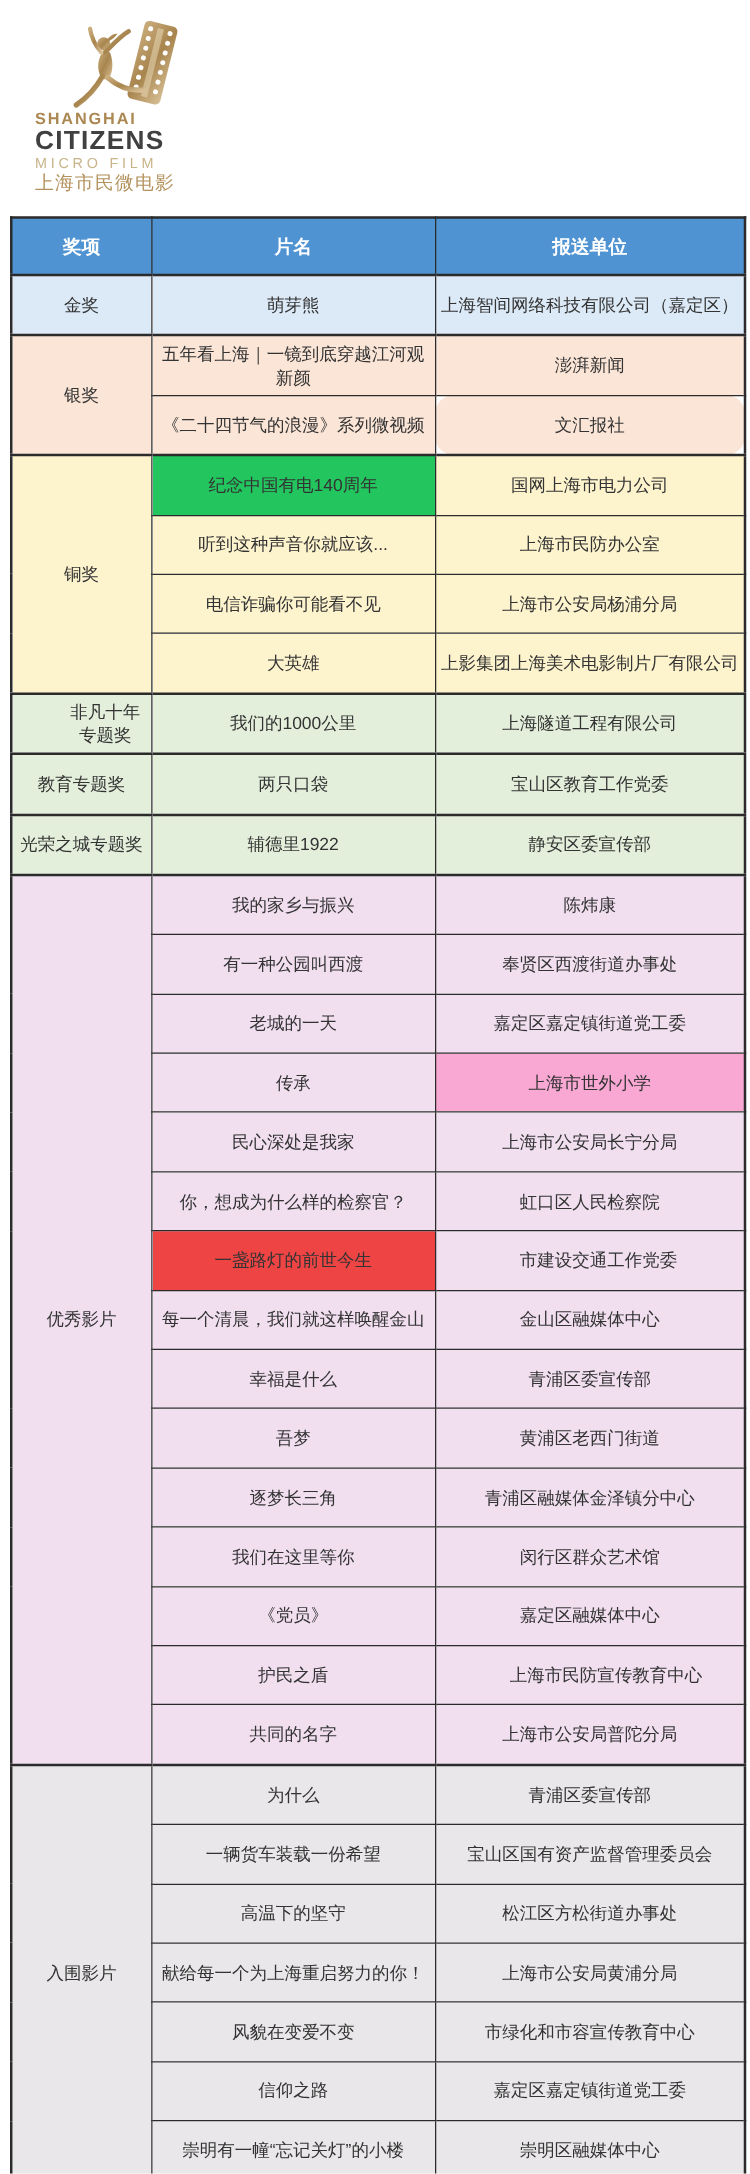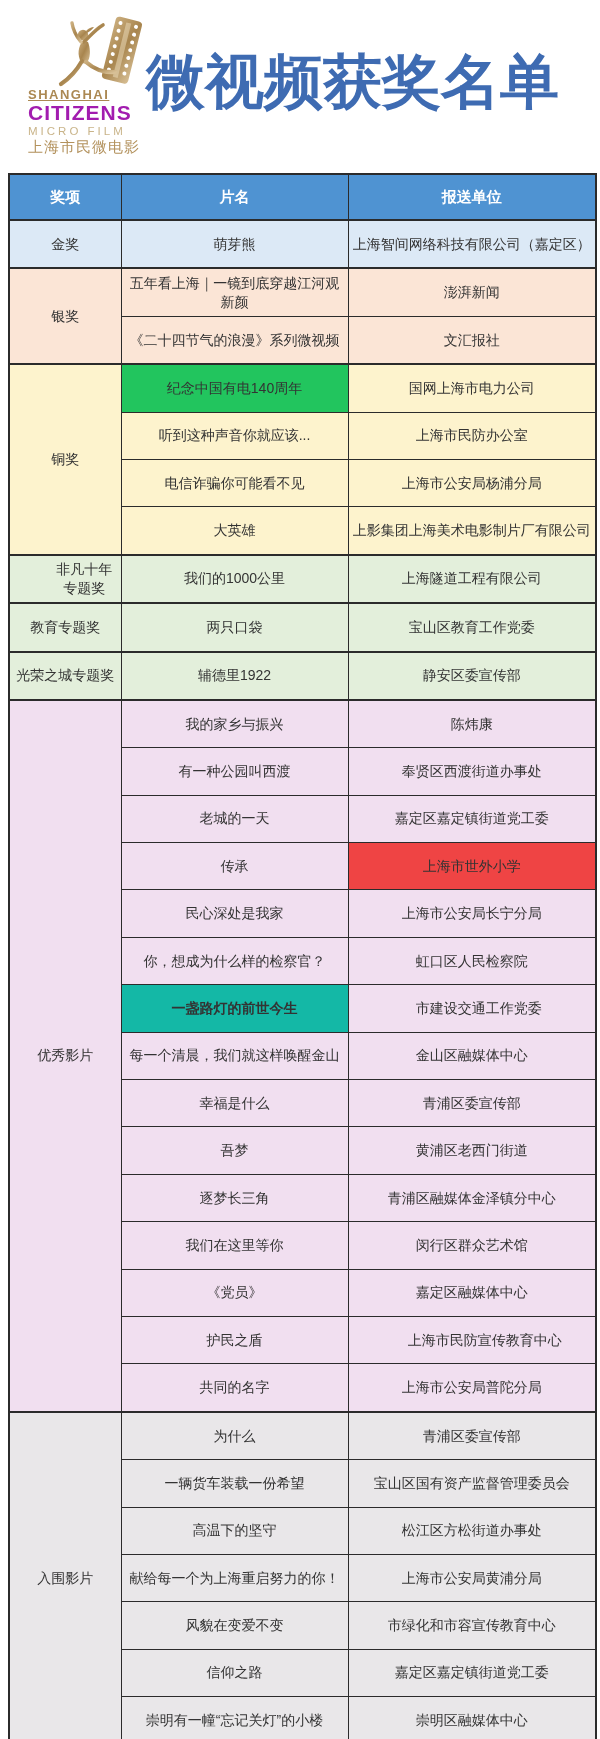--- a/index.html
+++ b/index.html
@@ -4,22 +4,22 @@
 <style>
   html,body{margin:0;padding:0;background:#fff;}
   .page{
     position:relative;width:600px;height:1739px;background:#fff;overflow:hidden;
     font-family:"Liberation Sans","DejaVu Sans",sans-serif;
   }
   
   .logo{position:absolute;left:15px;top:8px;width:130px;height:160px;}
   .logo-figure{position:absolute;left:38px;top:6px;}
   .logo-text{position:absolute;left:13px;top:80px;line-height:1.05;white-space:nowrap;}
-  .logo-l1{font-size:13px;font-weight:bold;color:#ab8852;letter-spacing:1.5px;text-decoration:underline;}
-  .logo-l2{font-size:21px;font-weight:bold;color:#a21caf;letter-spacing:1px;}
+  .logo-l1{font-size:13px;font-weight:bold;color:#ab8852;letter-spacing:1.5px;}
+  .logo-l2{font-size:21px;font-weight:bold;color:#404040;letter-spacing:1px;}
   .logo-l3{font-size:11.5px;color:#c9b489;letter-spacing:3px;margin-top:1px;}
   .logo-l4{font-size:15px;color:#b3925d;letter-spacing:1px;margin-top:2px;}
   .page-title{
     position:absolute;left:146px;top:52px;width:450px;
     font-size:59px;font-weight:900;letter-spacing:0px;line-height:1;
     font-family:"DejaVu Sans","Liberation Sans",sans-serif;
   }
   
   table.awards{
     position:absolute;left:8px;top:173px;width:587px;
@@ -85,21 +85,20 @@
       <path d="M33 48 C41 55 51 59 62 58" stroke="url(#gold)" stroke-width="4.2" stroke-linecap="round" fill="none"></path>
     </svg>
     <div class="logo-text">
       <div class="logo-l1">SHANGHAI</div>
       <div class="logo-l2">CITIZENS</div>
       <div class="logo-l3">MICRO FILM</div>
       <div class="logo-l4">上海市民微电影</div>
     </div>
   </div>
 
-  <div class="page-title" style="color: rgb(62, 107, 178);">微视频获奖名单</div>
 
   <table class="awards">
     <colgroup>
       <col class="col-award">
         <col class="col-film">
         <col class="col-unit">
     </colgroup>
     <thead>
       <tr>
         <th style="background: rgb(79, 147, 210); color: rgb(255, 255, 255);">奖项</th>
@@ -113,21 +112,21 @@
           <td style="background: rgb(220, 233, 246);">萌芽熊</td>
           <td style="background: rgb(220, 233, 246); margin-top: 33px;">上海智间网络科技有限公司（嘉定区）</td>
         </tr>
         <tr class="sec-start">
           <td rowspan="2" style="background: rgb(251, 229, 214);">银奖</td>
           <td style="background: rgb(251, 229, 214);">五年看上海｜一镜到底穿越江河观新颜</td>
           <td style="background: rgb(251, 229, 214);">澎湃新闻</td>
         </tr>
         <tr>
           <td style="background: rgb(251, 229, 214);">《二十四节气的浪漫》系列微视频</td>
-          <td style="background: rgb(251, 229, 214);">文汇报社</td>
+          <td style="background: rgb(251, 229, 214); border-radius: 15px;">文汇报社</td>
         </tr>
         <tr class="sec-start">
           <td rowspan="4" style="background: rgb(253, 243, 205);">铜奖</td>
           <td style="background: #22c55e;">纪念中国有电140周年</td>
           <td style="background: rgb(253, 243, 205);">国网上海市电力公司</td>
         </tr>
         <tr>
           <td style="background: rgb(253, 243, 205);">听到这种声音你就应该...</td>
           <td style="background: rgb(253, 243, 205);">上海市民防办公室</td>
         </tr>
@@ -162,32 +161,32 @@
         <tr>
           <td style="background: rgb(241, 223, 240);">有一种公园叫西渡</td>
           <td style="background: rgb(241, 223, 240);">奉贤区西渡街道办事处</td>
         </tr>
         <tr>
           <td style="background: rgb(241, 223, 240);">老城的一天</td>
           <td style="background: rgb(241, 223, 240);">嘉定区嘉定镇街道党工委</td>
         </tr>
         <tr>
           <td style="background: rgb(241, 223, 240);">传承</td>
-          <td style="background: #ef4444;">上海市世外小学</td>
+          <td style="background: #f9a8d4;">上海市世外小学</td>
         </tr>
         <tr>
           <td style="background: rgb(241, 223, 240);">民心深处是我家</td>
           <td style="background: rgb(241, 223, 240);">上海市公安局长宁分局</td>
         </tr>
         <tr>
           <td style="background: rgb(241, 223, 240);">你，想成为什么样的检察官？</td>
           <td style="background: rgb(241, 223, 240);">虹口区人民检察院</td>
         </tr>
         <tr>
-          <td style="background: #14b8a6; font-weight: bold;">一盏路灯的前世今生</td>
+          <td style="background: #ef4444;">一盏路灯的前世今生</td>
           <td style="background: rgb(241, 223, 240); padding-left: 16px;">市建设交通工作党委</td>
         </tr>
         <tr>
           <td style="background: rgb(241, 223, 240);">每一个清晨，我们就这样唤醒金山</td>
           <td style="background: rgb(241, 223, 240);">金山区融媒体中心</td>
         </tr>
         <tr>
           <td style="background: rgb(241, 223, 240);">幸福是什么</td>
           <td style="background: rgb(241, 223, 240);">青浦区委宣传部</td>
         </tr>

